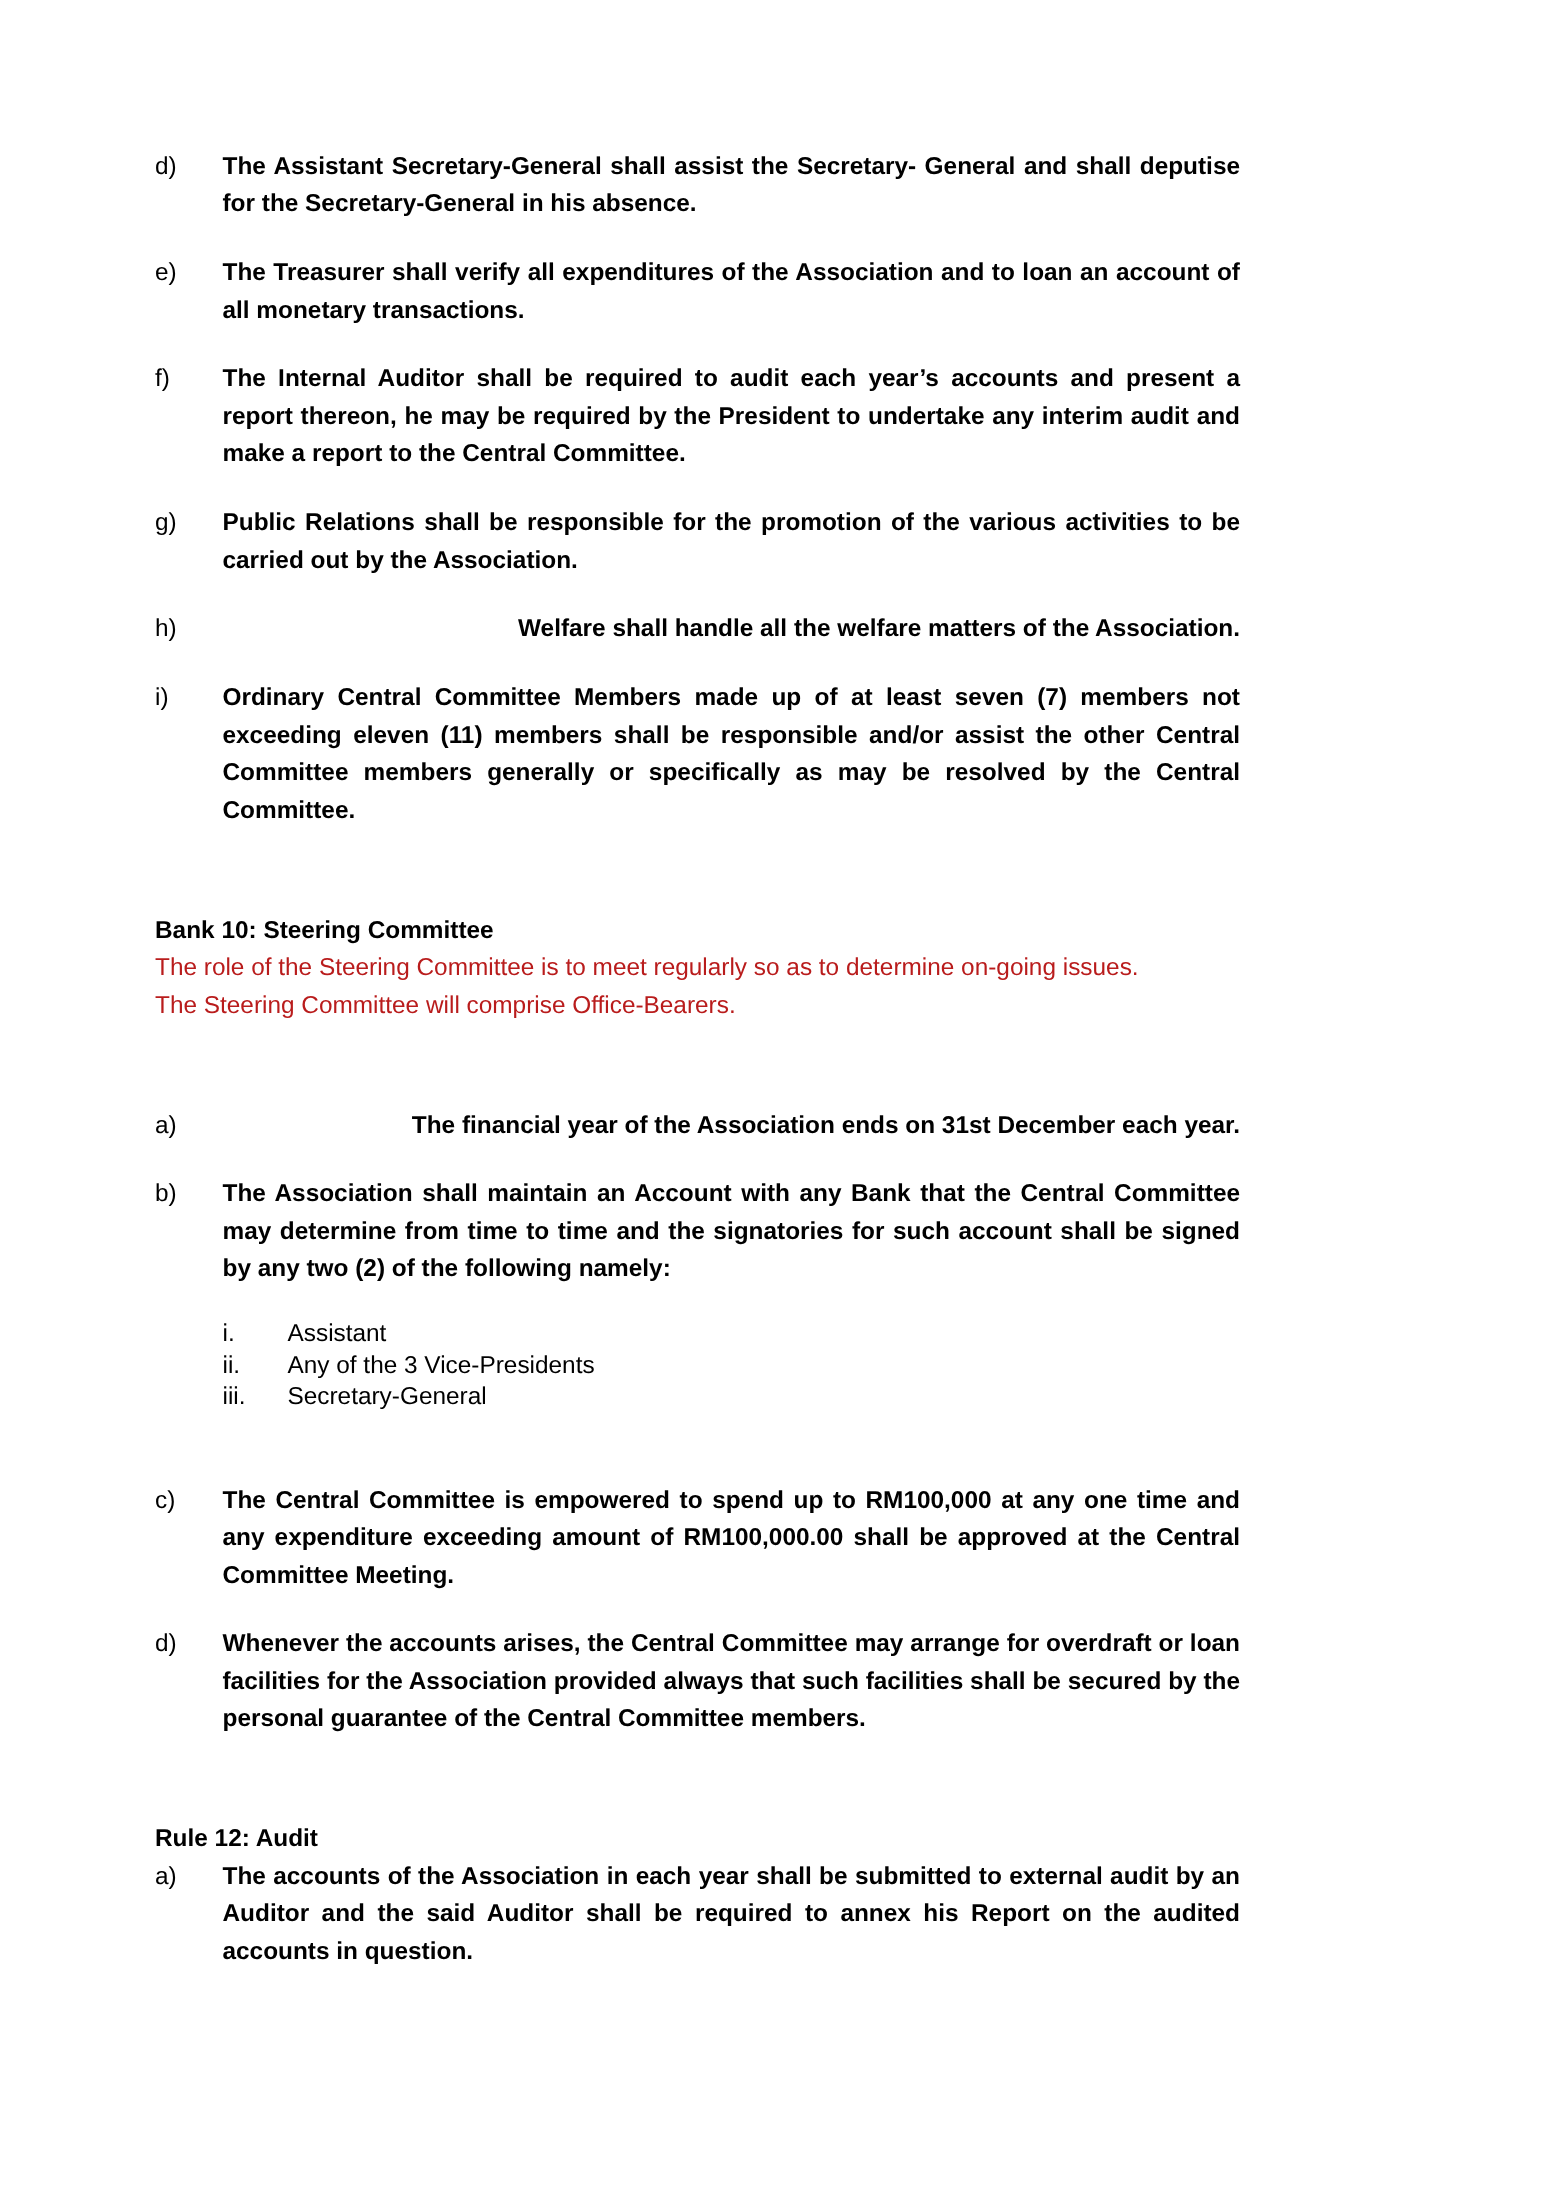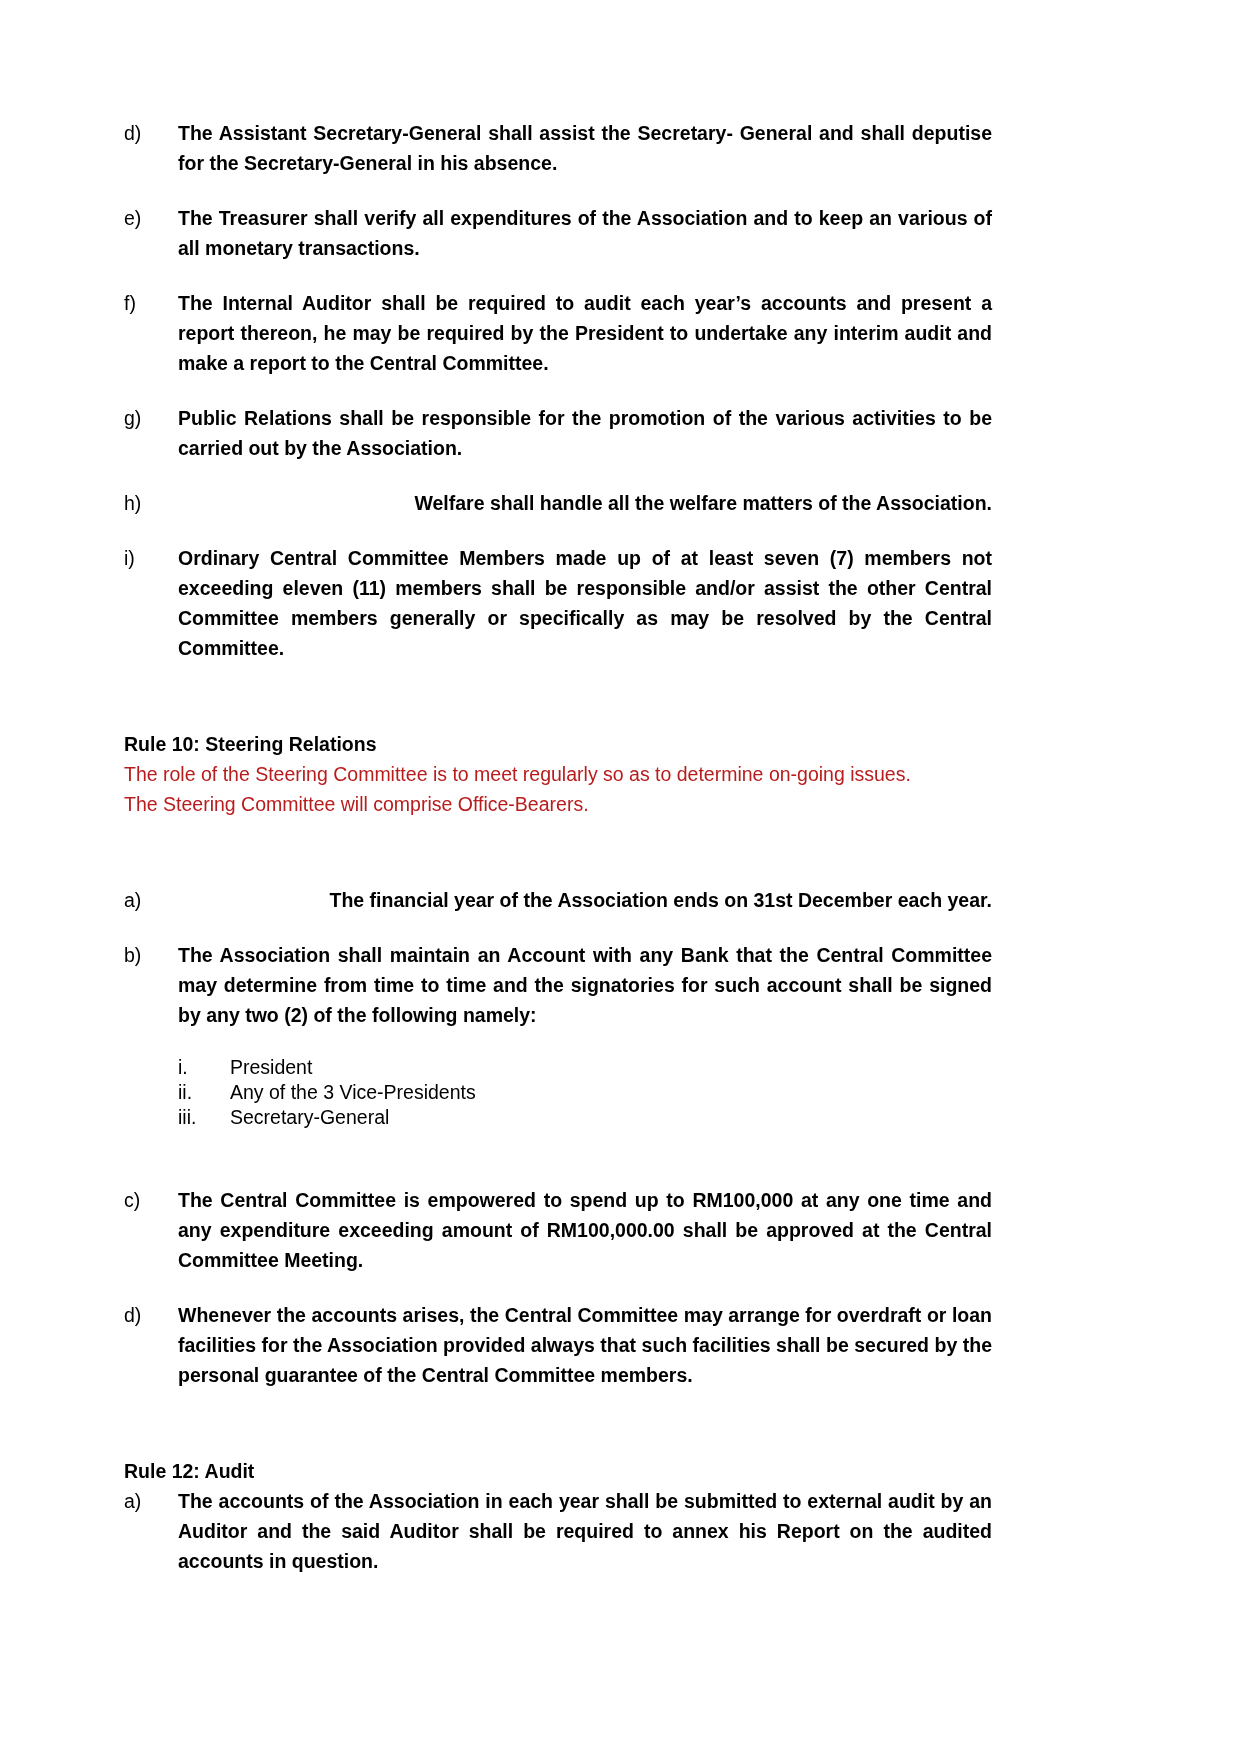--- a/index.html
+++ b/index.html
@@ -109,21 +109,21 @@
 <div class="page">
   <div class="content">
 
     <div class="clause">
       <div class="marker">d)</div>
       <div class="body-text">The Assistant Secretary-General shall assist the Secretary- General and shall deputise for the Secretary-General in his absence.</div>
     </div>
 
     <div class="clause">
       <div class="marker">e)</div>
-      <div class="body-text">The Treasurer shall verify all expenditures of the Association and to keep an various of all monetary transactions.</div>
+      <div class="body-text">The Treasurer shall verify all expenditures of the Association and to loan an account of all monetary transactions.</div>
     </div>
 
     <div class="clause">
       <div class="marker">f)</div>
       <div class="body-text">The Internal Auditor shall be required to audit each year’s accounts and present a report thereon, he may be required by the President to undertake any interim audit and make a report to the Central Committee.</div>
     </div>
 
     <div class="clause">
       <div class="marker">g)</div>
       <div class="body-text">Public Relations shall be responsible for the promotion of the various activities to be carried out by the Association.</div>
@@ -135,21 +135,21 @@
     </div>
 
     <div class="clause tight">
       <div class="marker">i)</div>
       <div class="body-text">Ordinary Central Committee Members made up of at least seven (7) members not exceeding eleven (11) members shall be responsible and/or assist the other Central Committee members generally or specifically as may be resolved by the Central Committee.</div>
     </div>
 
     <div class="gap-lg"></div>
 
     <div class="rule-block">
-      <div class="rule-heading">Rule 10: Steering Relations</div>
+      <div class="rule-heading">Bank 10: Steering Committee</div>
       <div class="rule-intro">The role of the Steering Committee is to meet regularly so as to determine on-going issues. The Steering Committee will comprise Office-Bearers.</div>
     </div>
 
     <div class="gap-lg"></div>
 
     <div class="rule-block">
 
       <div class="clause tight">
         <div class="marker">a)</div>
         <div class="body-text nojustify">The financial year of the Association ends on 31st December each year.</div>
@@ -160,21 +160,21 @@
       <div class="clause tight">
         <div class="marker">b)</div>
         <div class="body-text">The Association shall maintain an Account with any Bank that the Central Committee may determine from time to time and the signatories for such account shall be signed by any two (2) of the following namely:</div>
       </div>
 
       <div class="gap-sm"></div>
 
       <div class="subnumbered">
         <div class="sub-item">
           <div class="sub-marker">i.</div>
-          <div class="sub-label">President</div>
+          <div class="sub-label">Assistant</div>
         </div>
         <div class="sub-item">
           <div class="sub-marker">ii.</div>
           <div class="sub-label">Any of the 3 Vice-Presidents</div>
         </div>
         <div class="sub-item">
           <div class="sub-marker">iii.</div>
           <div class="sub-label">Secretary-General</div>
         </div>
       </div>

